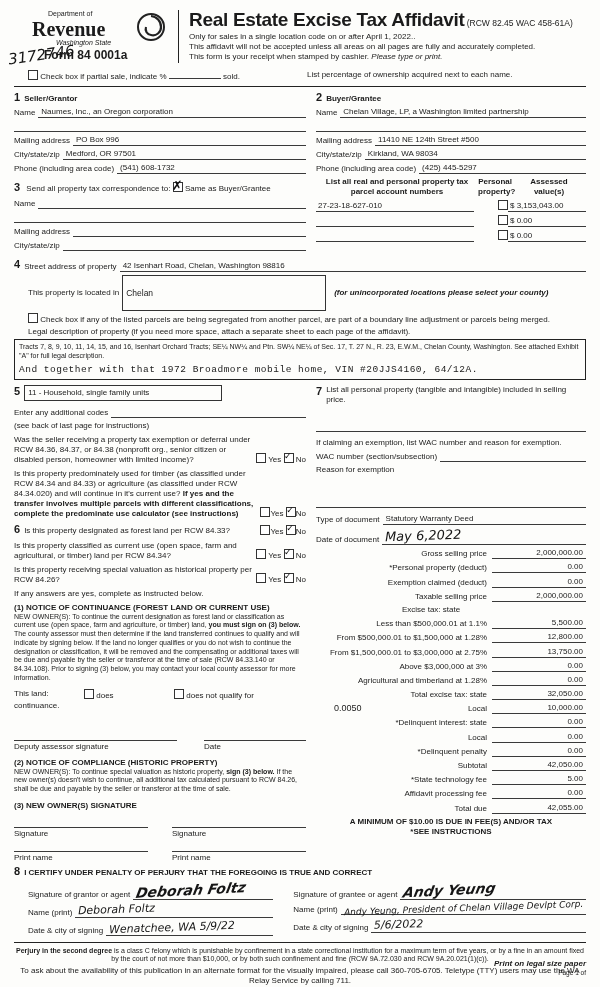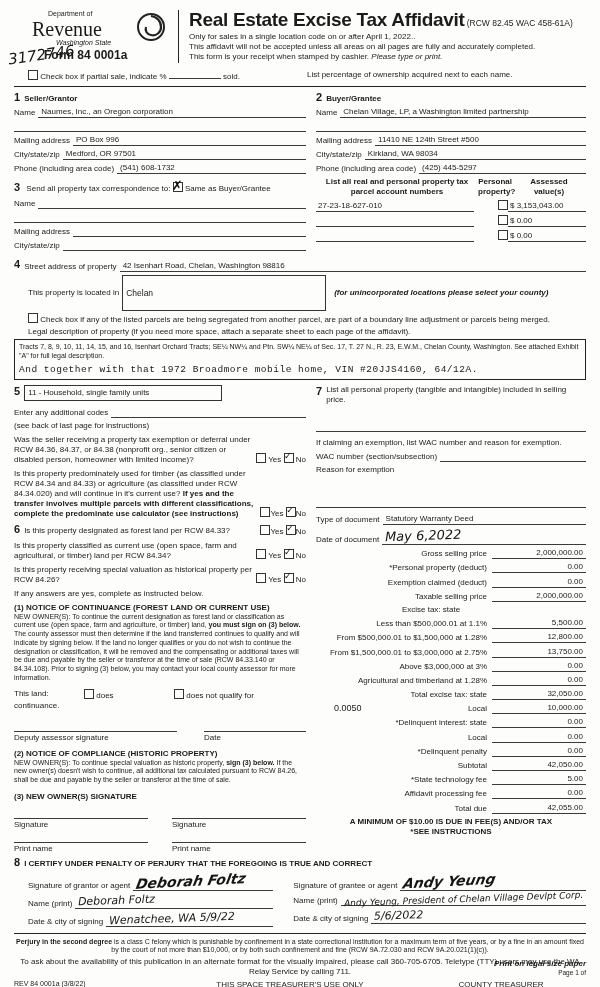--- a/index.html
+++ b/index.html
@@ -5,21 +5,21 @@
   html,body{margin:0;padding:0;background:#e8e8e4;}
   .page{width:600px;height:987px;margin:0 auto;background:#fdfdfb;color:#1b1b1b;
         font-family:"Liberation Sans",sans-serif;font-size:8px;line-height:1.25;
         position:relative;overflow:hidden;padding:6px 14px;box-sizing:border-box;}
   b,.b{font-weight:bold}
   .it{font-style:italic}
   
   .hdr{display:flex;margin-top:4px}
   .logoBox{width:158px;position:relative;border-right:1.5px solid #222;padding-right:6px}
   .dept{font-size:7px;margin-left:34px}
-  .brand{font-size:20px;font-weight:normal;font-family:"Liberation Serif",serif;margin-left:18px;line-height:1}
+  .brand{font-size:20px;font-weight:bold;font-family:"Liberation Serif",serif;margin-left:18px;line-height:1}
   .wast{font-size:7px;font-style:italic;margin-left:42px}
   .formno{font-size:12px;font-weight:bold;margin-left:30px}
   .logoGlyph{position:absolute;right:12px;top:2px}
   .hwnum{position:absolute;left:-6px;top:36px;font-size:15px;transform:rotate(-8deg);color:#222}
   .titleBox{flex:1;padding-left:10px}
   .title{font-size:19px;font-weight:bold;letter-spacing:-0.3px;line-height:1}
   .titleRef{font-size:8.5px;font-weight:normal}
   .subs{font-size:8px;margin-top:3px}
   
   .f{display:flex;align-items:flex-end;margin:3px 0}
@@ -260,21 +260,21 @@
       <div class="b">(1) NOTICE OF CONTINUANCE (FOREST LAND OR CURRENT USE)</div>
       <div class="small"><span>NEW OWNER(S): To continue the current designation as forest land or classification as current use (open space, farm and agriculture, or timber) land, </span><b>you must sign on (3) below.</b><span> The county assessor must then determine if the land transferred continues to qualify and will indicate by signing below. If the land no longer qualifies or you do not wish to continue the designation or classification, it will be removed and the compensating or additional taxes will be due and payable by the seller or transferor at the time of sale (RCW 84.33.140 or 84.34.108). Prior to signing (3) below, you may contact your local county assessor for more information.</span></div>
 
       <div style="display:flex;margin-top:6px">
         <span style="width:70px">This land:</span>
         <span style="width:90px"><span class="cb"></span> <span>does</span></span>
         <span><span class="cb"></span> <span>does not qualify for</span></span>
       </div>
       <div>continuance.</div>
 
-      <div style="display:flex;gap:27px;margin-top:20px">
+      <div style="display:flex;gap:27px;margin-top:29px">
         <div style="flex:1.6">
           <div class="sline"></div>
           <div>Deputy assessor signature</div>
         </div>
         <div style="flex:1">
           <div class="sline"></div>
           <div>Date</div>
         </div>
       </div>
 

